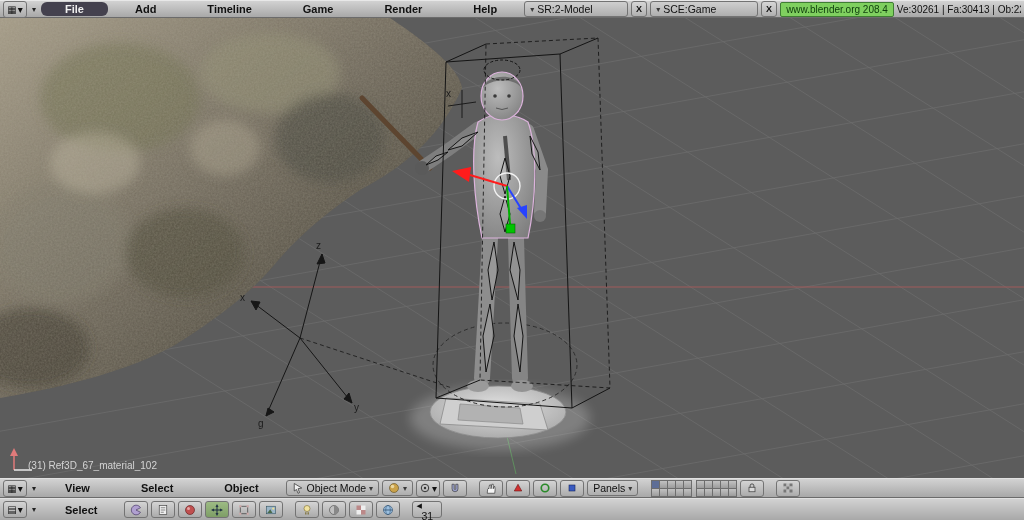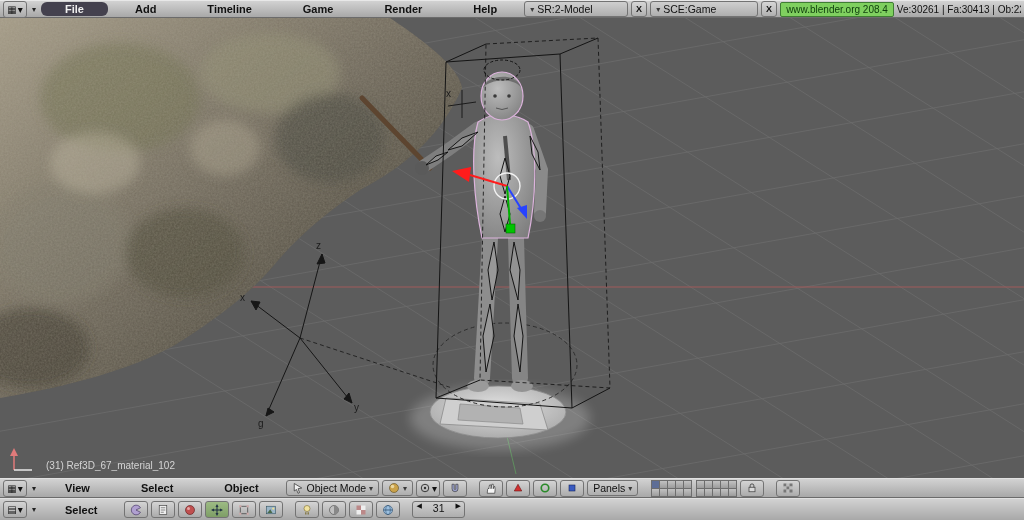--- a/index.html
+++ b/index.html
@@ -29,27 +29,27 @@
            min-width:18px;height:15px;background:linear-gradient(#d4d4d4,#ababab);
            border:1px solid #737373;border-radius:3px;font-size:10px;padding:0 2px;}
   .iconbtn.active{background:linear-gradient(#9dbb84,#7e9e66);}
   .tri{font-size:8px;color:#222;padding:0 2px;}
   .sep{width:6px;}
   .laygrp{display:grid;grid-template-columns:repeat(5,8px);grid-template-rows:repeat(2,8px);
           gap:0;margin:0 1px;}
   .lay{width:7px;height:7px;border:1px solid #6d6d6d;background:linear-gradient(#c2c2c2,#9c9c9c);}
   .lay.on{background:#5e6e96;}
   .stepper{display:inline-flex;align-items:flex-start;height:15px;border:1px solid #737373;
-           border-radius:3px;background:linear-gradient(#cfcfcf,#aeaeae);}
+           border-radius:3px;background:linear-gradient(#cfcfcf,#aeaeae);flex-direction:column;}
   .stepper .arr{font-size:7px;padding:0 3px;}
   .stepper .val{font-size:10.5px;padding:0 8px;}
   
   .viewport{position:relative;width:1024px;height:460px;background:#5c5c5c;overflow:hidden;}
   .vp-label{position:absolute;font-size:10px;color:#1c1c1c;}
-  .objinfo{position:absolute;left:46px;top:442px;font-size:10px;color:#d4d4d4;}
+  .objinfo{position:absolute;left:28px;top:442px;font-size:10px;color:#d4d4d4;}
 </style>
 </head>
 <body>
 
 <div class="app">
 
   <div class="hdr top">
     <span class="iconbtn">
       <span>▦</span>
         <span class="chev">▾</span>

